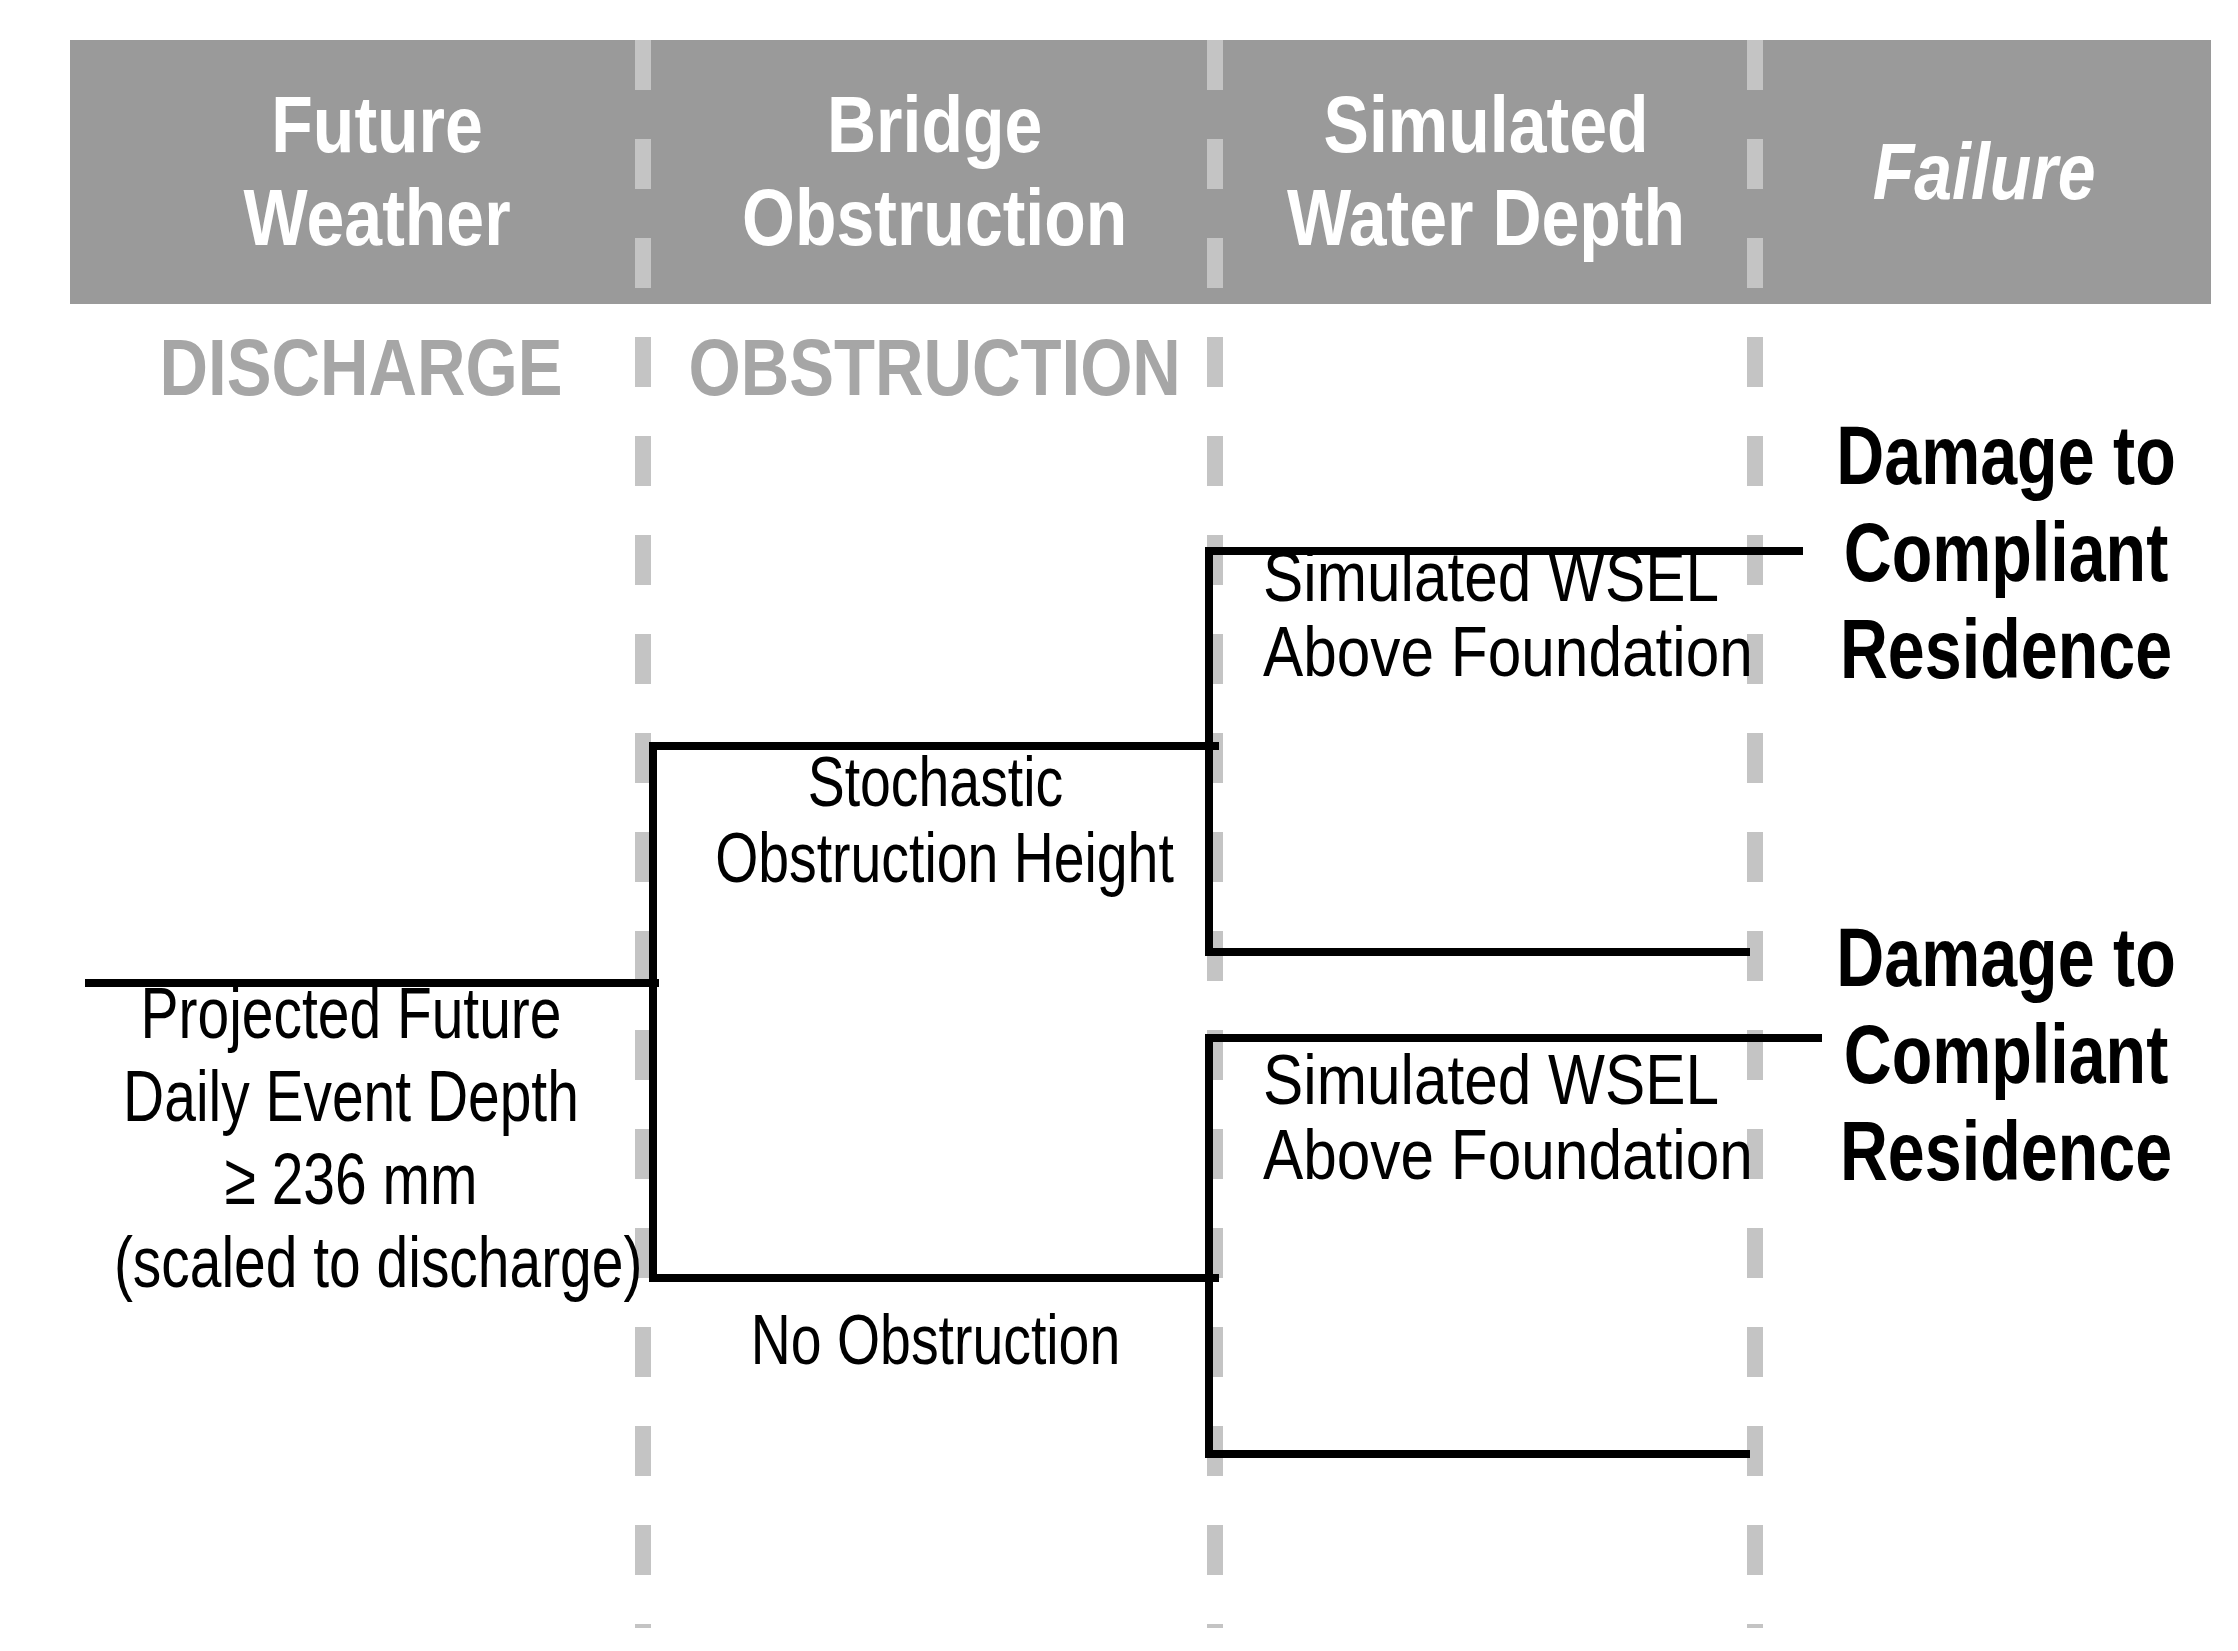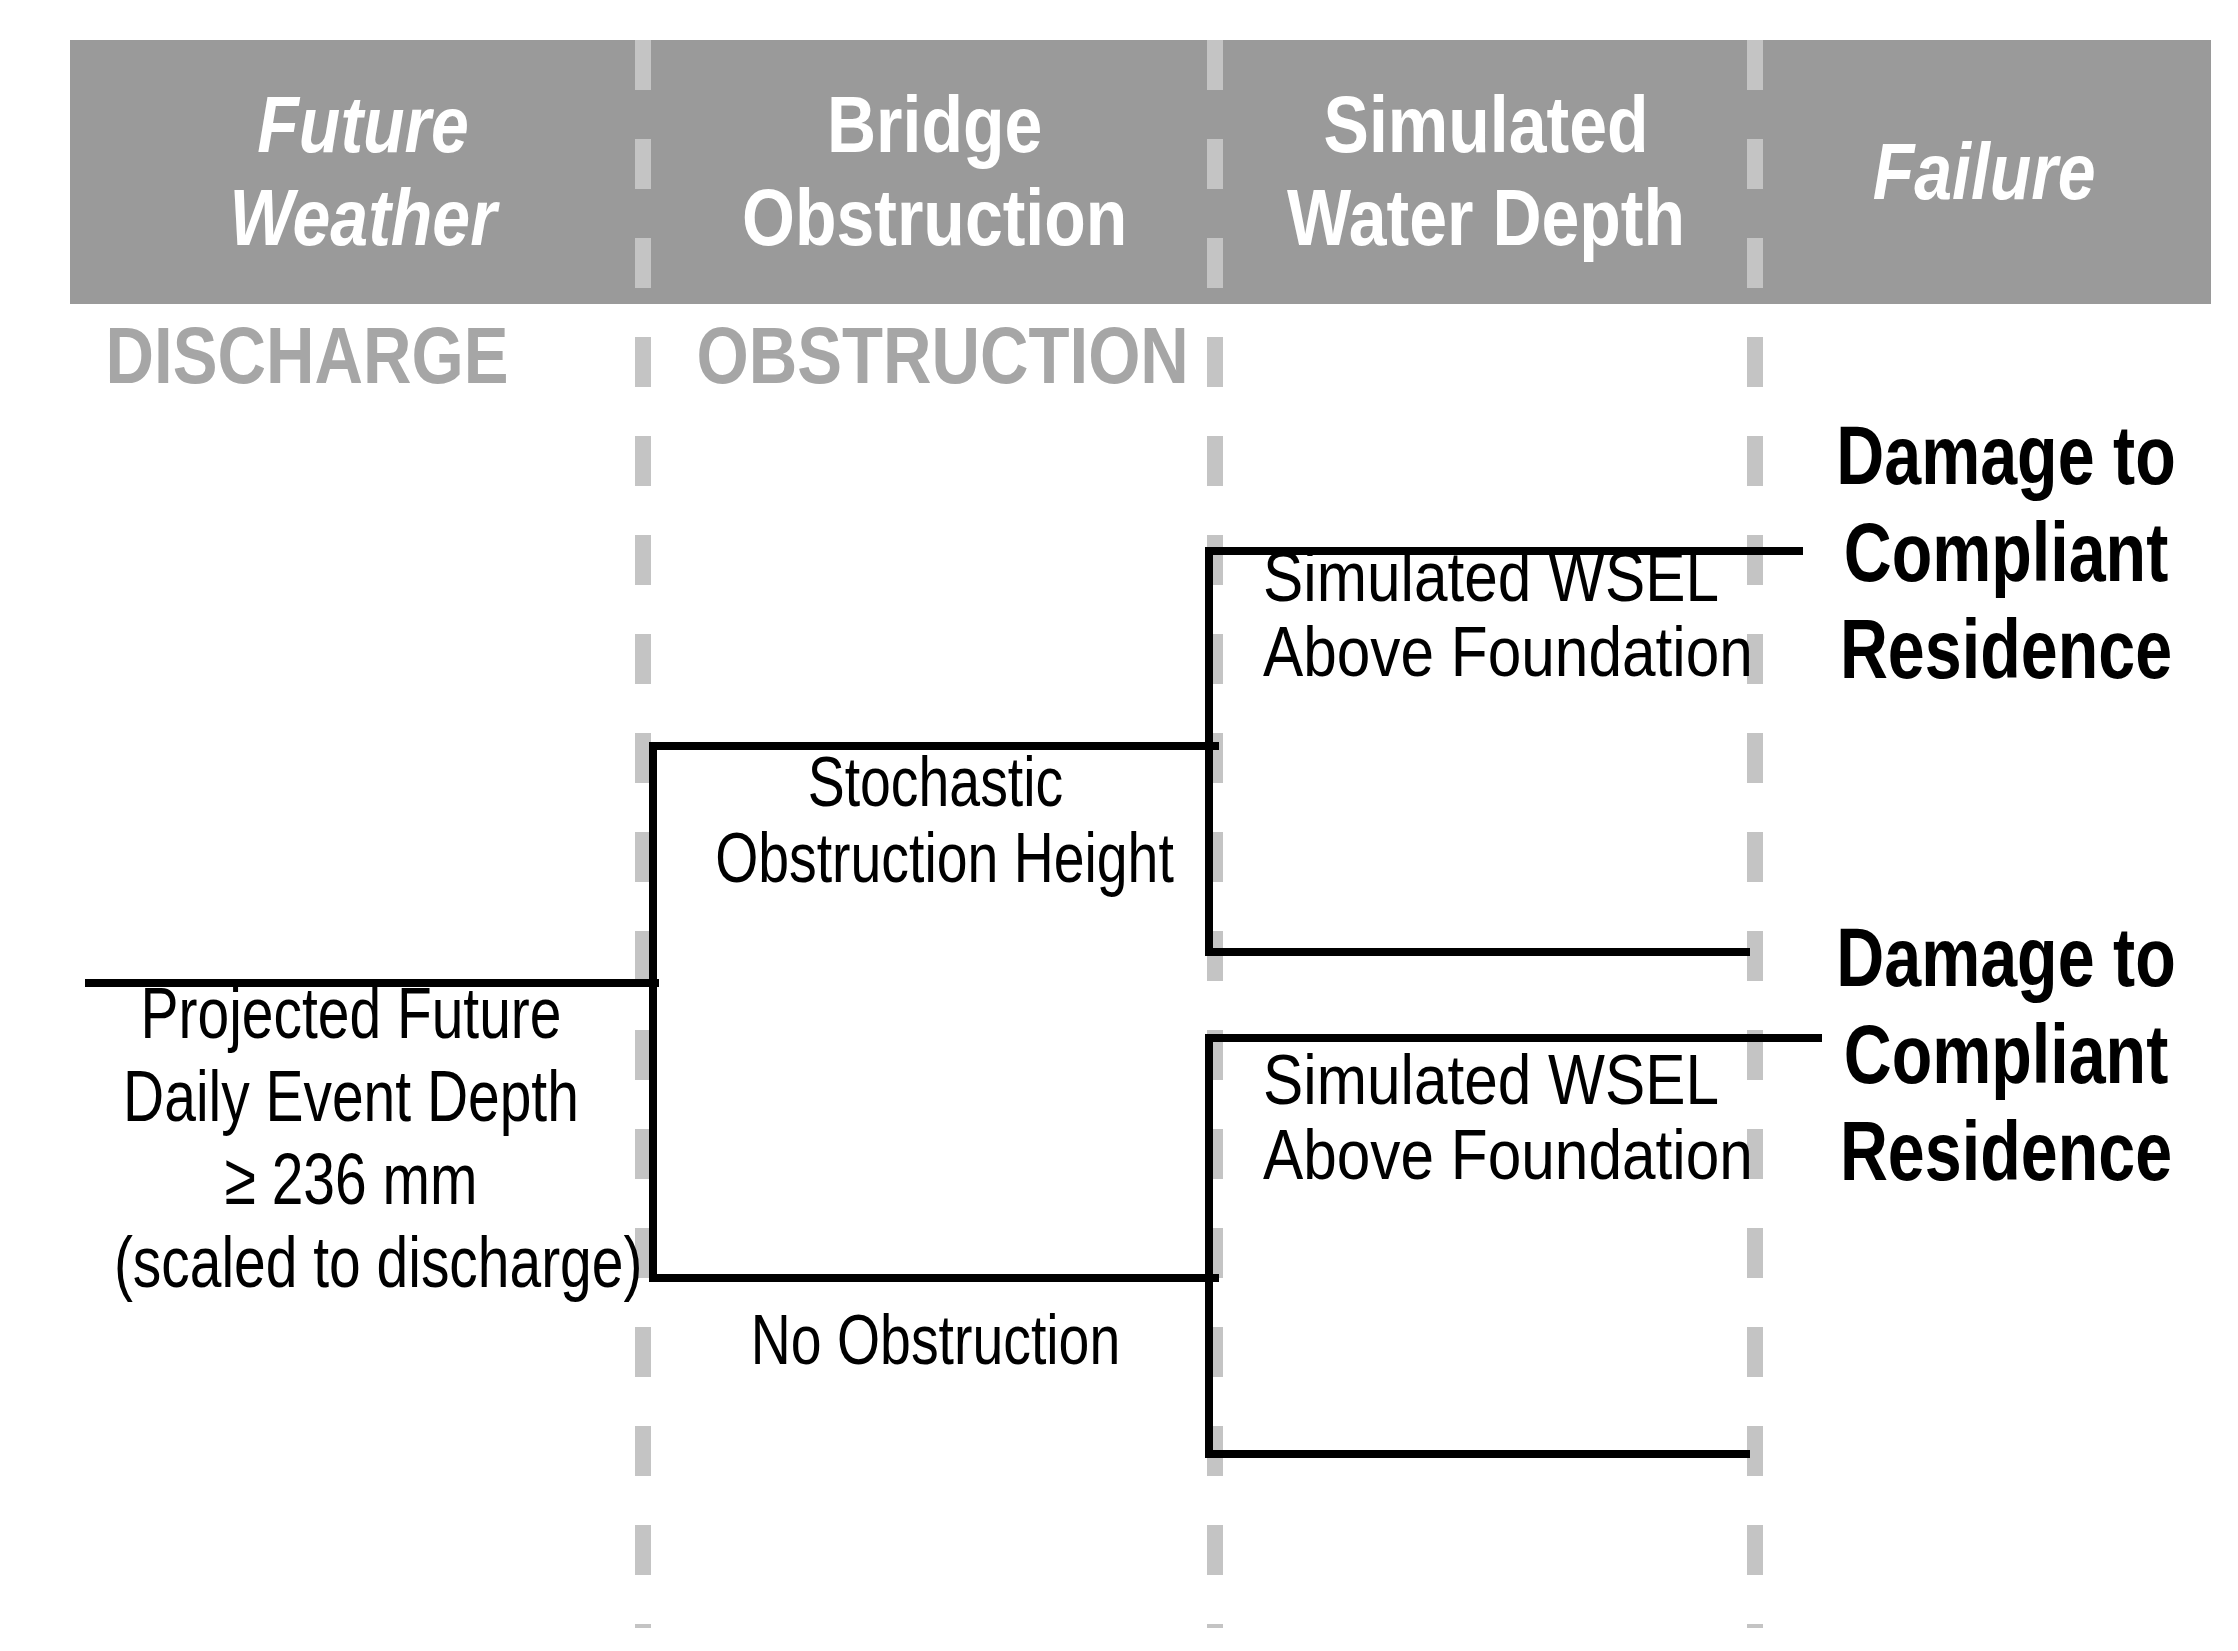--- a/index.html
+++ b/index.html
@@ -8,21 +8,21 @@
     font-family:"Liberation Sans","DejaVu Sans",sans-serif;
   }
   
   .hdr-bar{position:absolute;left:70px;top:40px;width:2141px;height:264px;background:#9a9a9a;}
   .hcol{position:absolute;top:40px;height:264px;display:flex;align-items:center;justify-content:center;}
   .hcol .htxt{
     color:#ffffff;font-weight:700;font-size:80px;line-height:1.16;text-align:center;
     transform:scaleX(0.85);transform-origin:50% 50%;white-space:nowrap;
   }
   
-  .stage{position:absolute;top:314px;height:83px;display:flex;align-items:center;justify-content:flex-start;}
+  .stage{position:absolute;top:326px;height:83px;display:flex;align-items:center;justify-content:center;}
   .stage .stxt{
     color:#a6a6a6;font-weight:700;font-size:79px;text-align:center;
     transform:scaleX(0.85);transform-origin:50% 50%;white-space:nowrap;
   }
   
   .vdash{
     position:absolute;top:40px;width:16.3px;height:1588px;
     background:repeating-linear-gradient(to bottom,#c4c4c4 0px,#c4c4c4 50px,transparent 50px,transparent 99px);
   }
   
@@ -39,21 +39,21 @@
 <body>
 
 <div class="page">
 
   <div class="hdr-bar"></div>
 
   <div class="vdash" style="left:635px;"></div>
   <div class="vdash" style="left:1207px;"></div>
   <div class="vdash" style="left:1747px;"></div>
 
-  <div class="hcol" style="left:72px;width:582px;font-style:italic;">
+  <div class="hcol" style="left:86px;width:582px;">
     <div class="htxt">
       <div>Future</div>
       <div>Weather</div>
     </div>
   </div>
   <div class="hcol" style="left:1217px;width:539px;">
     <div class="htxt">
       <div>Simulated</div>
       <div>Water Depth</div>
     </div>

